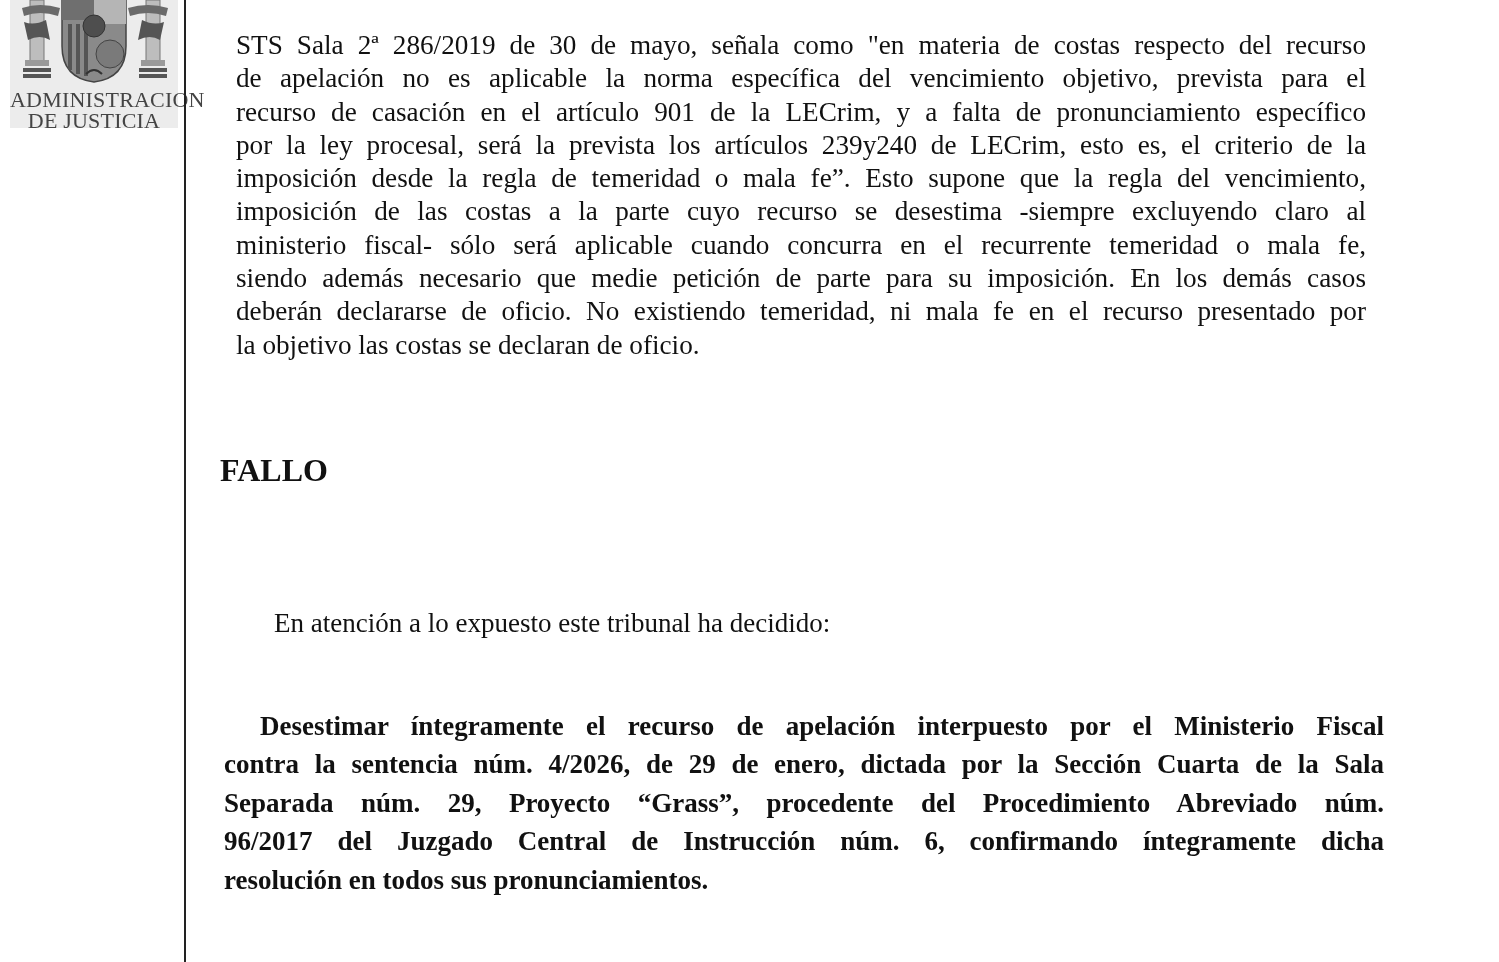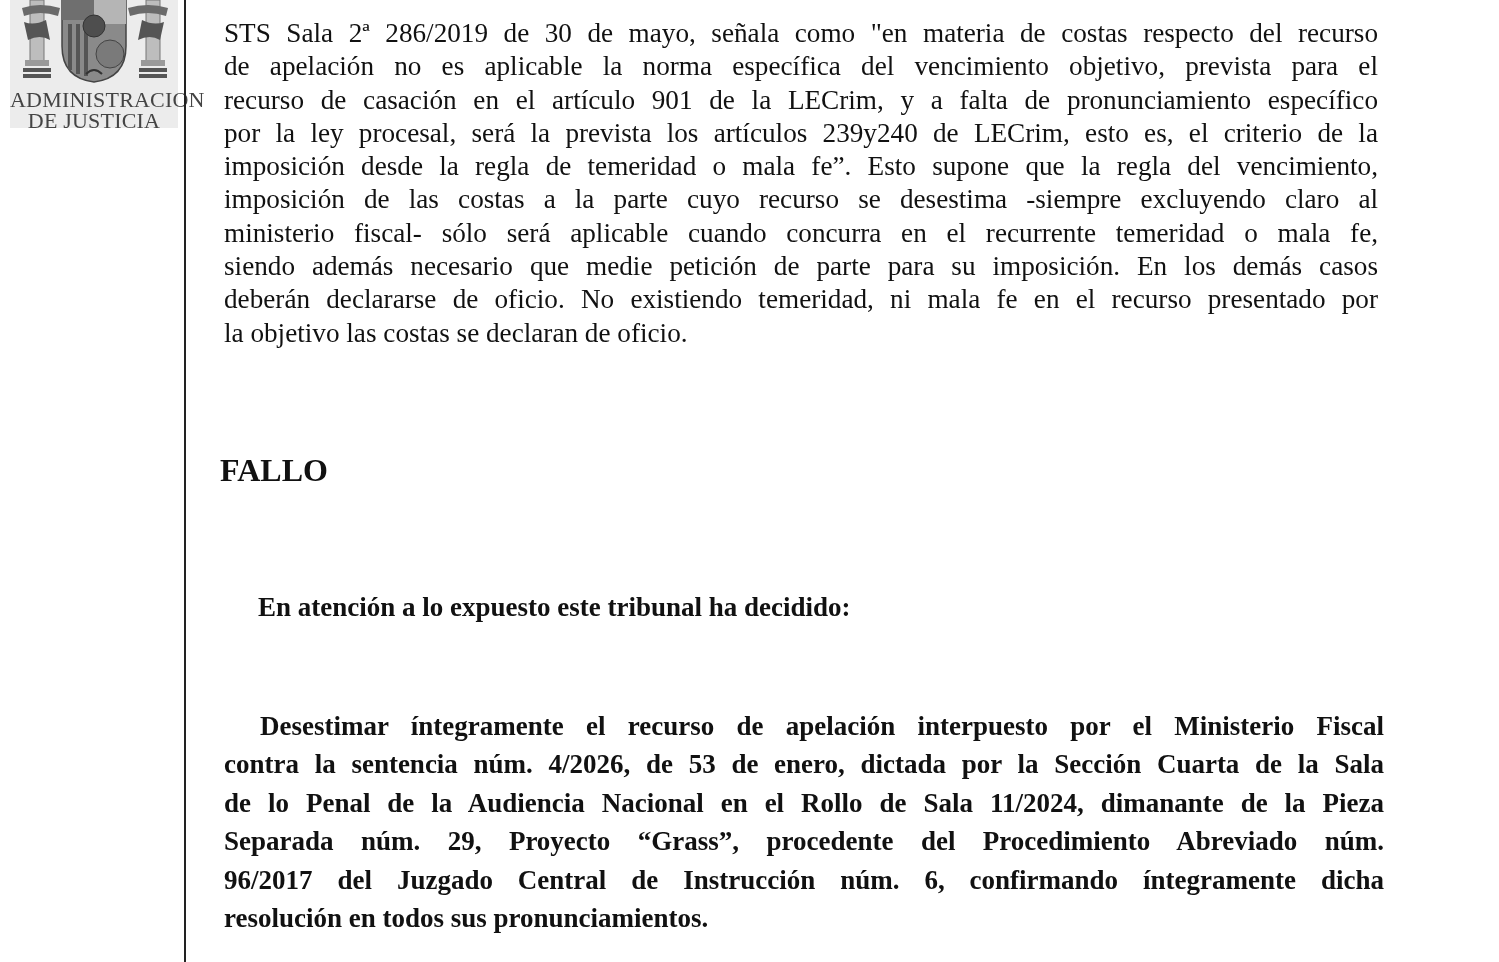--- a/index.html
+++ b/index.html
@@ -52,21 +52,21 @@
     .content {
       position: absolute;
       left: 220px;
       top: 13px;
       width: 1162px;
     }
     .para {
       font-size: 27.2px;
       line-height: 33.3px;
       text-align: justify;
-      margin: 4px;
+      margin: 16px;
     }
     .para .line {
       display: block;
       text-align: justify;
       text-align-last: justify;
       white-space: nowrap;
     }
     .para .line.last {
       text-align-last: left;
     }
@@ -78,24 +78,24 @@
       text-align: left;
       font-weight: bold;
       font-size: 32px;
       line-height: 40px;
       margin: 0;
     }
     .intro {
       position: absolute;
       left: 258px;
       top: 590px;
-      font-weight: bold;
+      font-weight: normal;
       font-size: 27px;
       line-height: 34px;
-      margin: 0;
+      margin: 16px;
       white-space: nowrap;
     }
     .ruling {
       position: absolute;
       left: 222px;
       top: 705px;
       width: 1160px;
       font-weight: bold;
       font-size: 27px;
       line-height: 38.4px;
@@ -161,18 +161,17 @@
     <span class="line last">la objetivo las costas se declaran de oficio.</span>
   </p>
 </div>
 
 <h2 class="heading">FALLO</h2>
 
 <p class="intro">En atención a lo expuesto este tribunal ha decidido:</p>
 
 <div class="ruling">
   <span class="line first">Desestimar íntegramente el recurso de apelación interpuesto por el Ministerio Fiscal</span>
-  <span class="line">contra la sentencia núm. 4/2026, de 53 de enero, dictada por la Sección Cuarta de la Sala</span>
-  <span class="line">de lo Penal de la Audiencia Nacional en el Rollo de Sala 11/2024, dimanante de la Pieza</span>
+  <span class="line">contra la sentencia núm. 4/2026, de 29 de enero, dictada por la Sección Cuarta de la Sala</span>
   <span class="line">Separada núm. 29, Proyecto “Grass”, procedente del Procedimiento Abreviado núm.</span>
   <span class="line">96/2017 del Juzgado Central de Instrucción núm. 6, confirmando íntegramente dicha</span>
   <span class="line last">resolución en todos sus pronunciamientos.</span>
 </div>
 
 </body></html>

